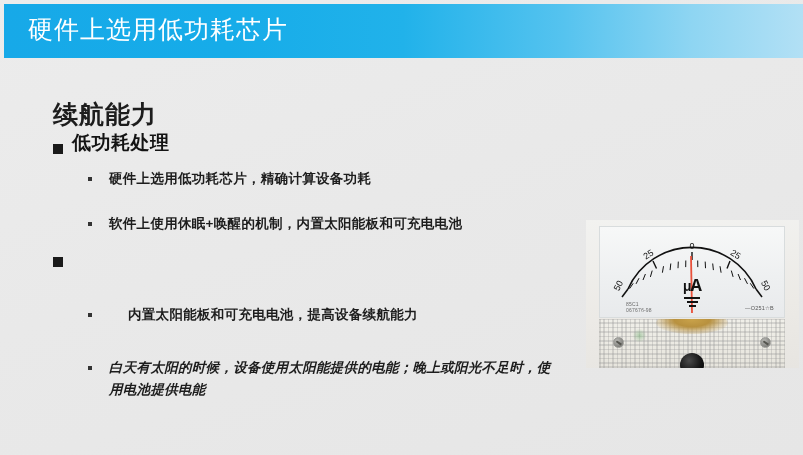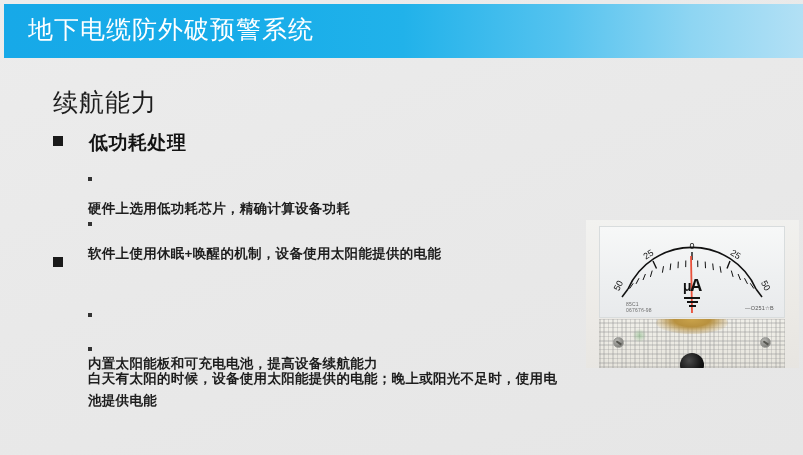--- a/index.html
+++ b/index.html
@@ -62,33 +62,33 @@
   .content {
     position: absolute;
     left: 0;
     top: 58px;
     width: 803px;
     height: 397px;
   }
   .slide-title {
     position: absolute;
     left: 53px;
-    top: 28px;
+    top: 40px;
     font-size: 25px;
-    font-weight: 400;
+    font-weight: 700;
     color: #1d1d1d;
     letter-spacing: 1px;
     white-space: nowrap;
   }
 
   .bullet-l1 {
     position: absolute;
     display: flex;
-    align-items: center;
-    gap: 26px;
+    align-items: flex-end;
+    gap: 9px;
     white-space: nowrap;
   }
   .bullet-l1 .sq {
     width: 10px;
     height: 10px;
     background: #1a1a1a;
     display: inline-block;
     flex: 0 0 auto;
     position: relative;
     top: -2px;
@@ -98,21 +98,20 @@
     font-weight: 600;
     color: #141414;
     letter-spacing: 0.5px;
   }
 
   .bullet-l2 {
     position: absolute;
     display: flex;
     align-items: flex-start;
     gap: 17px;
-    flex-direction: column;
   }
   .bullet-l2 .dot {
     width: 4px;
     height: 4px;
     background: #333;
     display: inline-block;
     flex: 0 0 auto;
     margin-top: 9px;
   }
   .bullet-l2 .txt {
@@ -122,21 +121,21 @@
     line-height: 22px;
     letter-spacing: 0.3px;
   }
 
   
   #b1   { left: 53px;  top: 72px; }
   #s1   { left: 88px;  top: 110px; }
   #s2   { left: 88px;  top: 155px; }
   #b2   { left: 53px;  top: 201px; }
   #s3   { left: 88px;  top: 246px; gap: 36px; }
-  #s4   { left: 88px;  top: 280px; }
+  #s4   { left: 88px;  top: 299px; font-style: italic; }
 
   
   .meter-photo {
     position: absolute;
     left: 586px;
     top: 162px;
     width: 213px;
     height: 148px;
     background: linear-gradient(175deg, #f2f2f0 0%, #eceae6 60%, #e7e5e1 100%);
     overflow: hidden;
@@ -258,40 +257,40 @@
     height: 13px;
     background: radial-gradient(circle, rgba(110,170,110,0.5) 0%, rgba(110,170,110,0) 75%);
   }
 </style>
 </head>
 <body>
 
 <div class="slide">
 
   <div class="header">
-    <div class="header-title">地下电缆防外破预警系统</div>
+    <div class="header-title">硬件上选用低功耗芯片</div>
   </div>
 
   <div class="content">
 
     <div class="slide-title">续航能力</div>
 
     <div class="bullet-l1" id="b1">
       <span class="sq"></span>
       <span class="txt">低功耗处理</span>
     </div>
 
     <div class="bullet-l2" id="s1">
       <span class="dot"></span>
       <span class="txt">硬件上选用低功耗芯片，精确计算设备功耗</span>
     </div>
 
     <div class="bullet-l2" id="s2">
       <span class="dot"></span>
-      <span class="txt">软件上使用休眠+唤醒的机制，设备使用太阳能提供的电能</span>
+      <span class="txt">软件上使用休眠+唤醒的机制，内置太阳能板和可充电电池</span>
     </div>
 
     <div class="bullet-l1" id="b2">
       <span class="sq"></span>
     </div>
 
     <div class="bullet-l2" id="s3">
       <span class="dot"></span>
       <span class="txt">内置太阳能板和可充电电池，提高设备续航能力</span>
     </div>

